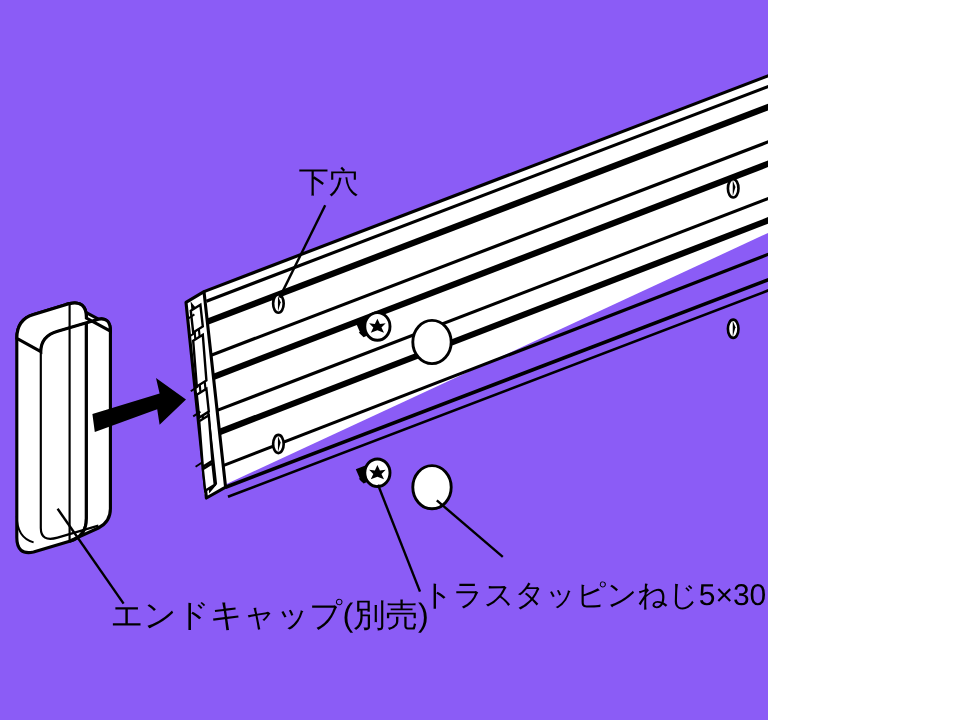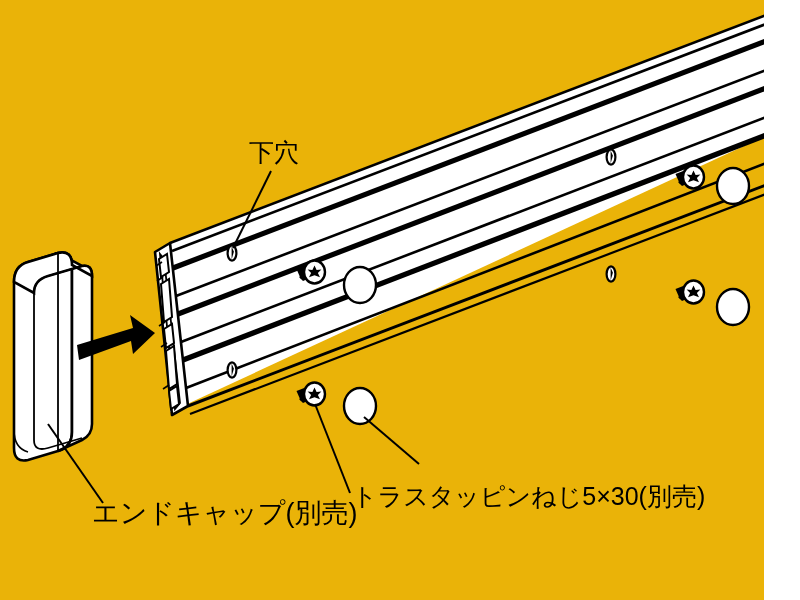--- a/index.html
+++ b/index.html
@@ -6,23 +6,23 @@
   html, body {
     margin: 0;
     padding: 0;
     background: #ffffff;
   }
   body {
     font-family: "Liberation Sans", "DejaVu Sans", sans-serif;
   }
   #stage {
     position: relative;
-    width: 764px;
+    width: 640px;
     height: 600px;
-    background: #eab308;
+    background: #8b5cf6;
     overflow: hidden;
   }
   #art {
     position: absolute;
     left: 0;
     top: 0;
     width: 800px;
     height: 600px;
   }
   .lbl {

